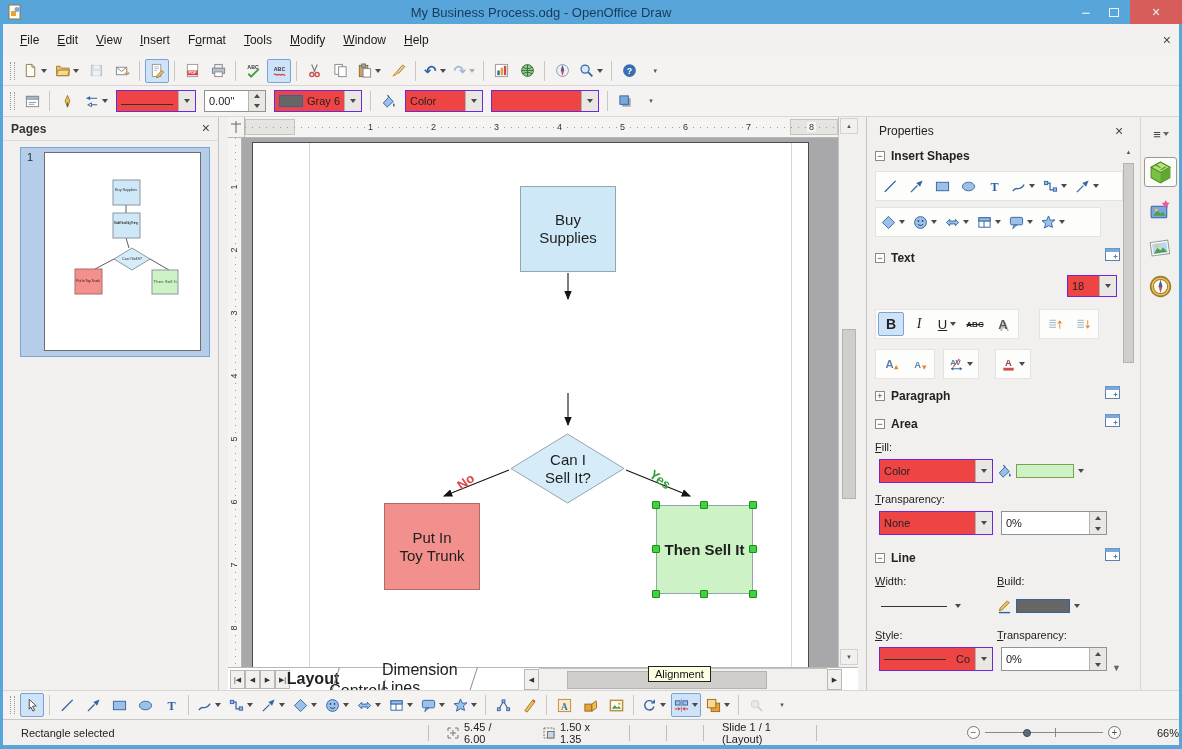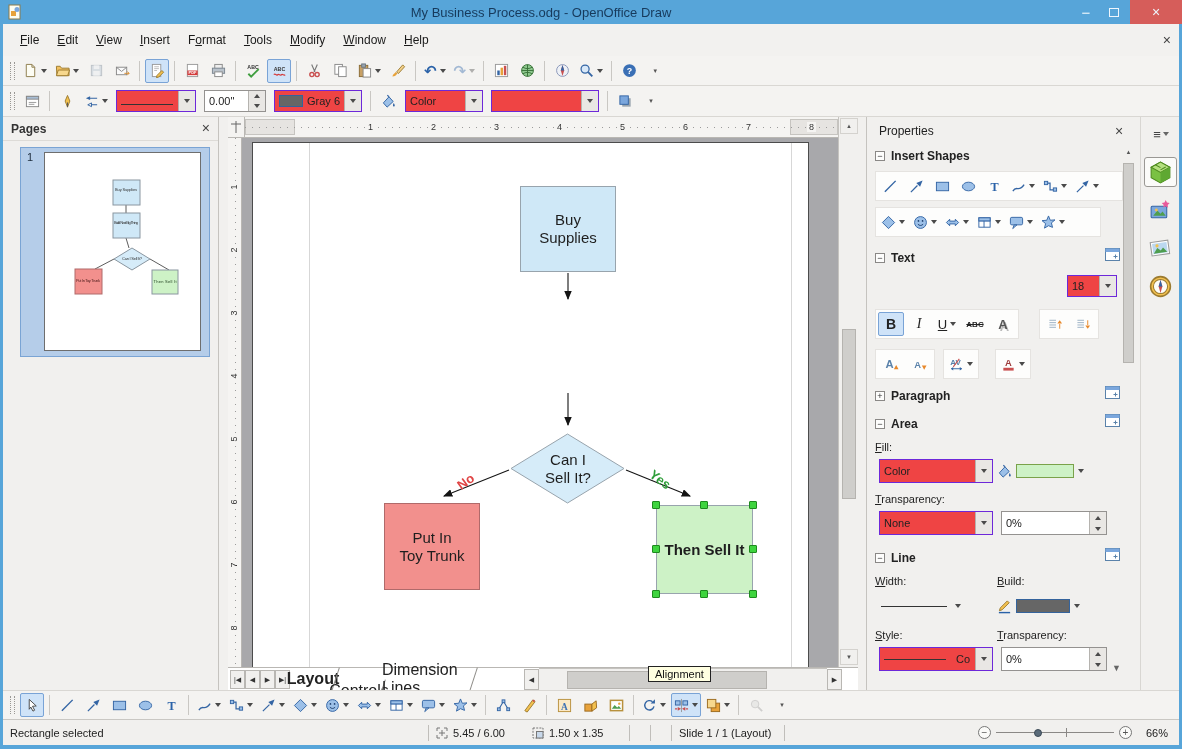--- a/index.html
+++ b/index.html
@@ -86,21 +86,21 @@
 .gA{font-size:13px;font-weight:bold;color:#555;text-shadow:1.5px 1.5px 0 #bbb}
 
 .sidetabs{left:1137px;top:0;width:39px;height:573px;background:#f1f0ee;border-left:1px solid #d8d6d2}
 .side-tab{position:absolute;left:3px;width:33px;height:30px;display:flex;align-items:center;justify-content:center;border:1px solid transparent;border-radius:3px}
 .side-tab.active{border-color:#9a98
 94;background:#fbfbf9;border-color:#9a9894}
 .smenu{position:absolute;left:7px;top:8px;width:26px;height:18px;display:flex;align-items:center;justify-content:center;gap:2px;font-size:13px;color:#444}
 
 .drawbar{left:3px;top:690px;width:1176px;height:29px;background:#f4f3f1;display:flex;align-items:center;border-top:1px solid #d9d7d3;padding-left:3px}
 .status{left:3px;top:719px;width:1176px;height:26px;background:#f1f0ee;border-top:1px solid #c9c7c3;display:flex;align-items:center;font-size:11px;color:#222}
-.scell{display:flex;align-items:center;gap:5px;padding:0 7px;height:100%}
+.scell{display:flex;align-items:center;gap:5px;padding:0 18px;height:100%}
 .ssep{width:1px;height:16px;background:#c0beba;flex:none}
 .zc{width:13px;height:13px;border:1px solid #777;border-radius:50%;display:flex;align-items:center;justify-content:center;font-size:10px;color:#555;background:#fafaf8}
 .ztrack{position:relative;width:118px;height:13px}
 .ztrack .zline{position:absolute;left:0;right:0;top:6px;height:1px;background:#8a8886}
 .ztick{position:absolute;top:2px;width:1px;height:9px;background:#8a8886}
 .zthumb{position:absolute;top:2.5px;width:8px;height:8px;border-radius:50%;background:#5a6b7a;border:1px solid #3e4c58}
 .tooltip{position:absolute;left:648px;top:666px;background:#ffffe1;border:1px solid #222;font-size:11px;padding:1px 6px;z-index:60;color:#111}
 .glyphbtn{display:flex;align-items:center;justify-content:center}
 </style>
 </head>

